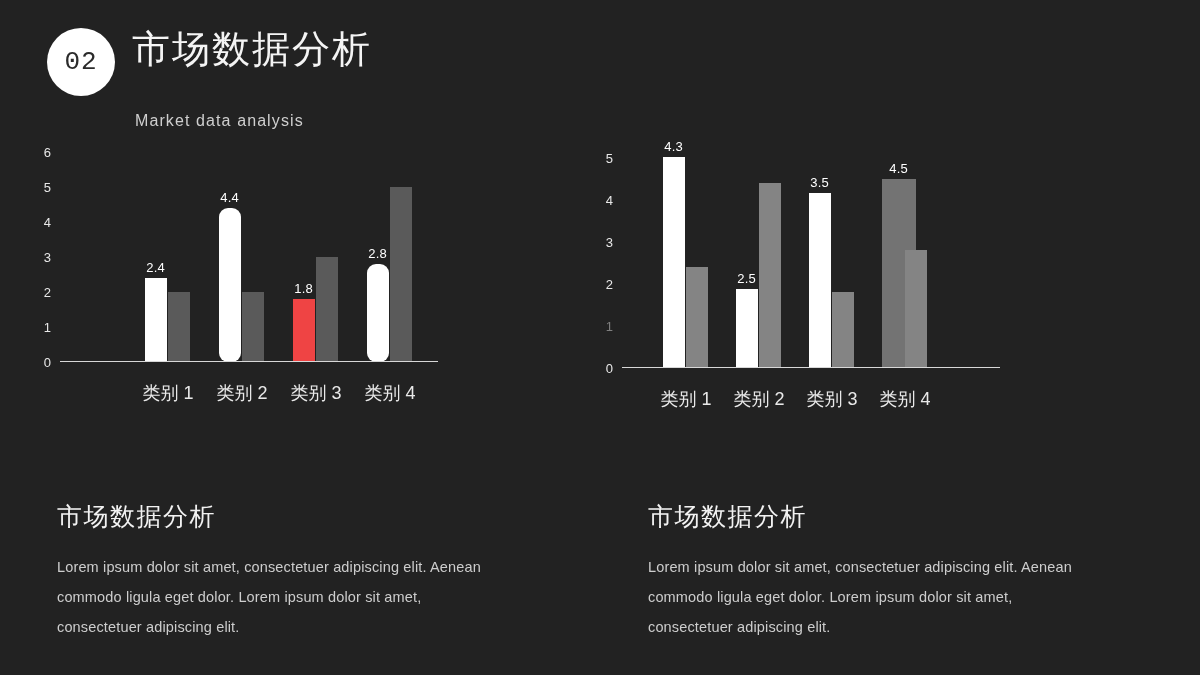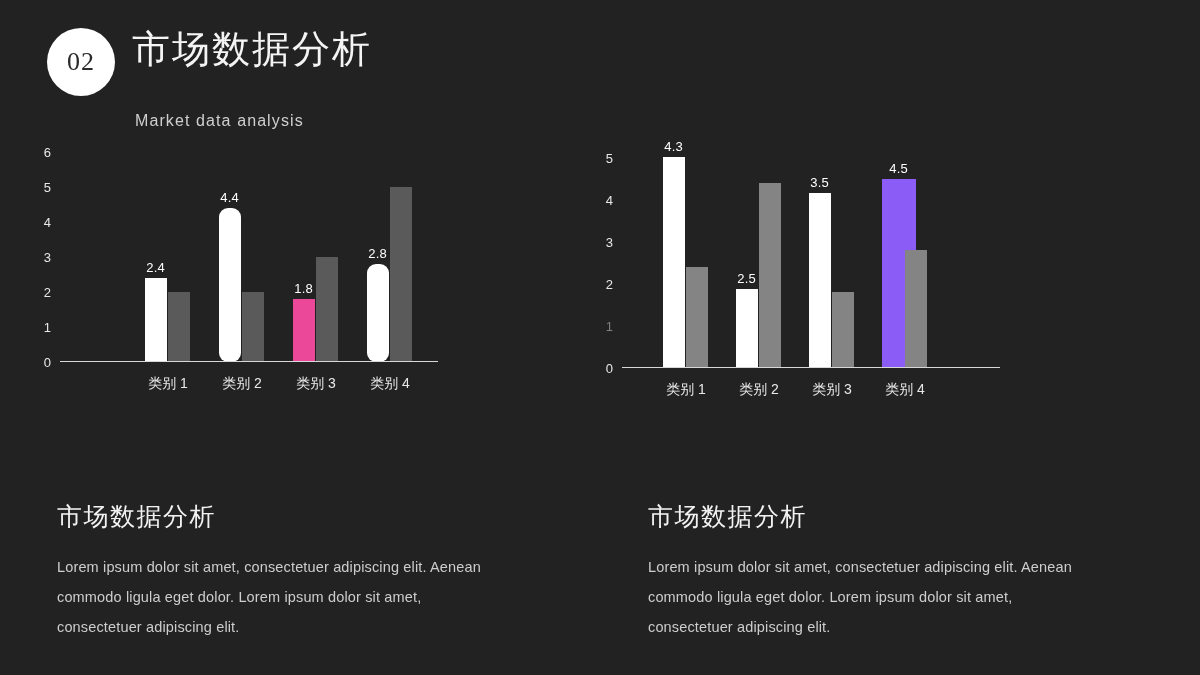--- a/index.html
+++ b/index.html
@@ -14,21 +14,21 @@
   
   .header { position:absolute; left:47px; top:28px; width:600px; height:86px; }
   .num-circle {
     position:absolute; left:0; top:0;
     width:68px; height:68px; border-radius:50%;
     background:#ffffff;
     display:flex; align-items:center; justify-content:center;
   }
   .num-circle span {
     color:#2b2b2b; font-size:26px; font-weight:300; letter-spacing:1px;
-    font-family:Liberation Serif, serif;
+    font-family:Liberation Mono, monospace;
   }
   .title-main {
     position:absolute; left:85px; top:-2px;
     color:#f4f4f4; font-size:38px; font-weight:300; letter-spacing:2px;
     line-height:1.25; white-space:nowrap;
   }
   .title-sub {
     position:absolute; left:88px; top:84px;
     color:#cfcfcf; font-size:16px; font-weight:300; letter-spacing:1.1px;
     white-space:nowrap;
@@ -63,22 +63,22 @@
     position:absolute; bottom:100%; left:50%;
     transform:translateX(-52%);
     margin-bottom:3px;
     color:#ffffff; font-size:13px; font-weight:400;
     white-space:nowrap; letter-spacing:.2px;
   }
 
   .cat-label {
     position:absolute; top:100%; left:50%;
     transform:translateX(-50%);
-    margin-top:13px;
-    color:#e9e9e9; font-size:14px; font-weight:300;
+    margin-top:19px;
+    color:#e9e9e9; font-size:18px; font-weight:300;
     white-space:nowrap;
   }
 
   
   .textblock { position:absolute; width:460px; }
   .tb-left  { left:57px;  top:500px; }
   .tb-right { left:648px; top:500px; }
 
   .tb-title {
     color:#f2f2f2; font-size:25px; font-weight:300; letter-spacing:1.5px;
@@ -122,21 +122,21 @@
             <div class="cat-label">类别 1</div>
           </div>
           <div class="group" style="left: 159px; width: 46px;">
             <div class="bar" style="background: rgb(255, 255, 255); width: 22px; left: 0px; height: 154px; border-radius: 9px;">
               <div class="bar-label">4.4</div>
             </div>
             <div class="bar" style="background: rgb(90, 90, 90); width: 22px; left: 23px; height: 70px;"></div>
             <div class="cat-label">类别 2</div>
           </div>
           <div class="group" style="left: 233px; width: 46px;">
-            <div class="bar" style="background: #ec4899; width: 22px; left: 0px; height: 63px;">
+            <div class="bar" style="background: #ef4444; width: 22px; left: 0px; height: 63px;">
               <div class="bar-label">1.8</div>
             </div>
             <div class="bar" style="background: rgb(90, 90, 90); width: 22px; left: 23px; height: 105px;"></div>
             <div class="cat-label">类别 3</div>
           </div>
           <div class="group" style="left: 307px; width: 46px;">
             <div class="bar" style="background: rgb(255, 255, 255); width: 22px; left: 0px; height: 98px; border-radius: 9px;">
               <div class="bar-label">2.8</div>
             </div>
             <div class="bar" style="background: rgb(90, 90, 90); width: 22px; left: 23px; height: 175px;"></div>
@@ -172,21 +172,21 @@
             <div class="cat-label">类别 2</div>
           </div>
           <div class="group" style="left: 187px; width: 46px;">
             <div class="bar" style="background: rgb(255, 255, 255); width: 22px; left: 0px; height: 175px;">
               <div class="bar-label">3.5</div>
             </div>
             <div class="bar" style="background: rgb(132, 132, 132); width: 22px; left: 23px; height: 75.6px;"></div>
             <div class="cat-label">类别 3</div>
           </div>
           <div class="group" style="left: 260px; width: 46px;">
-            <div class="bar" style="background: #8b5cf6; width: 34px; left: 0px; height: 189px;">
+            <div class="bar" style="background: #737373; width: 34px; left: 0px; height: 189px;">
               <div class="bar-label">4.5</div>
             </div>
             <div class="bar" style="background: rgb(132, 132, 132); width: 22px; left: 23px; height: 117.6px;"></div>
             <div class="cat-label">类别 4</div>
           </div>
         </div>
       <div class="axis-line"></div>
     <div class="ytick" style="top: 210px;">0</div>
         <div class="ytick dim" style="top: 168px;">1</div>
         <div class="ytick" style="top: 126px;">2</div>

